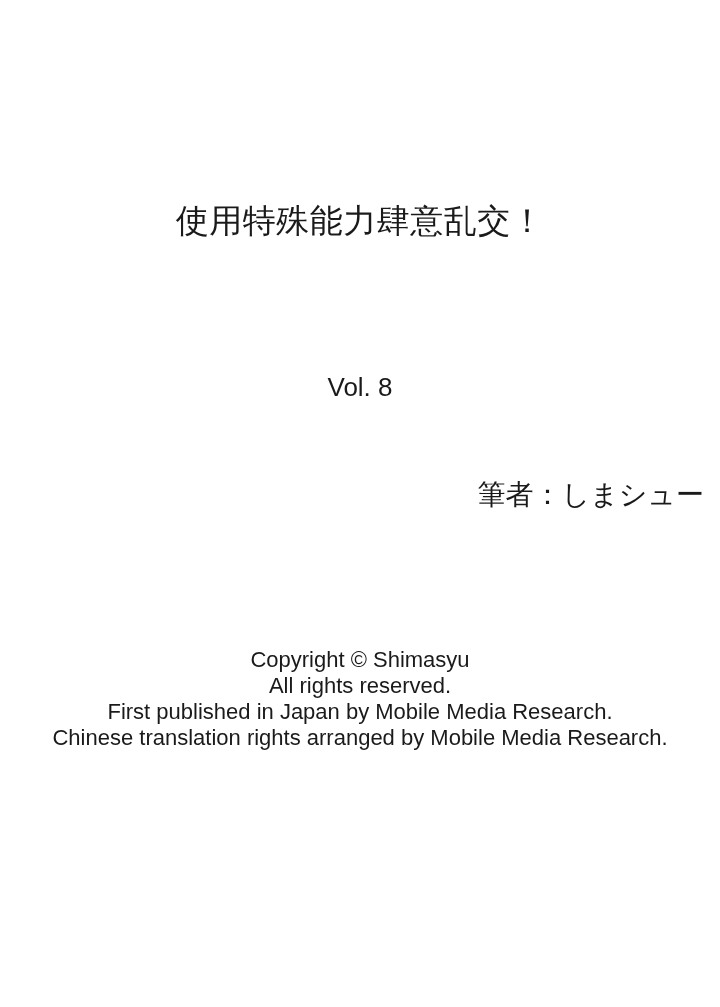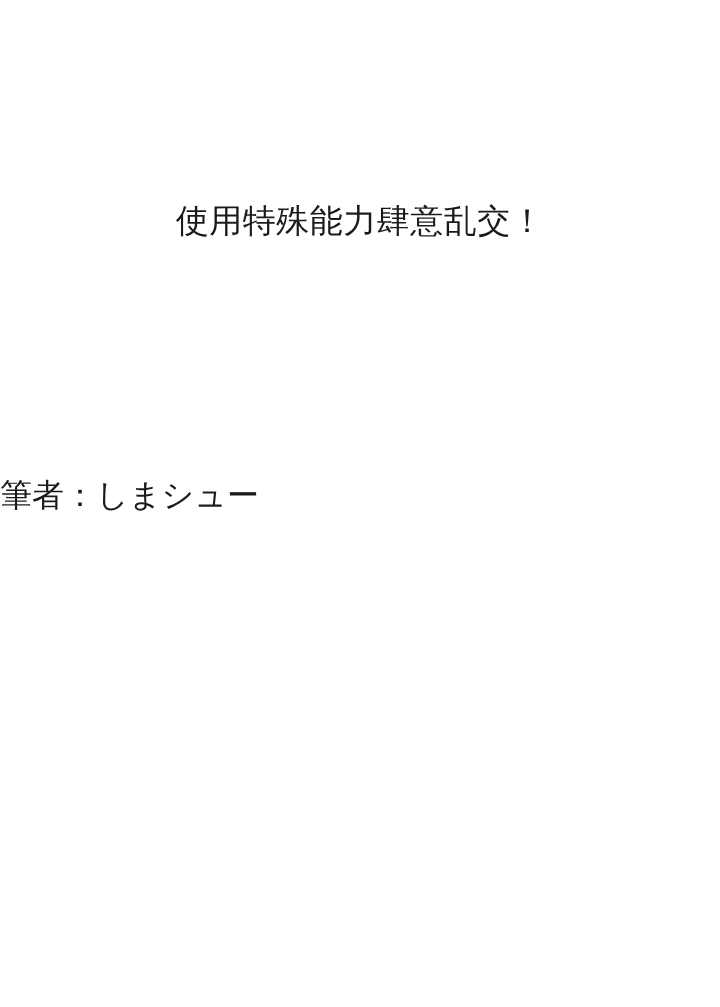--- a/index.html
+++ b/index.html
@@ -33,23 +33,23 @@
     left: 0;
     right: 0;
     text-align: center;
     font-size: 26px;
     line-height: 30px;
   }
   .author {
     position: absolute;
     top: 478px;
     left: 0;
-    right: 4px;
-    text-align: left;
-    font-size: 32px;
+    right: 16px;
+    text-align: right;
+    font-size: 28px;
     line-height: 34px;
   }
   .copyright-block {
     position: absolute;
     top: 647px;
     left: 0;
     right: 0;
     text-align: center;
     font-size: 22px;
     line-height: 26px;
@@ -57,17 +57,24 @@
 </style>
 </head>
 <body>
 
 <div class="page">
 
   <div class="title-block">
     <div>使用特殊能力肆意乱交！</div>
   </div>
 
+  <div class="volume">Vol. 8</div>
 
   <div class="author">筆者：しまシュー</div>
 
+  <div class="copyright-block">
+    <div>Copyright © Shimasyu</div>
+    <div>All rights reserved.</div>
+    <div>First published in Japan by Mobile Media Research.</div>
+    <div>Chinese translation rights arranged by Mobile Media Research.</div>
+  </div>
 
 </div>
 
 </body></html>

